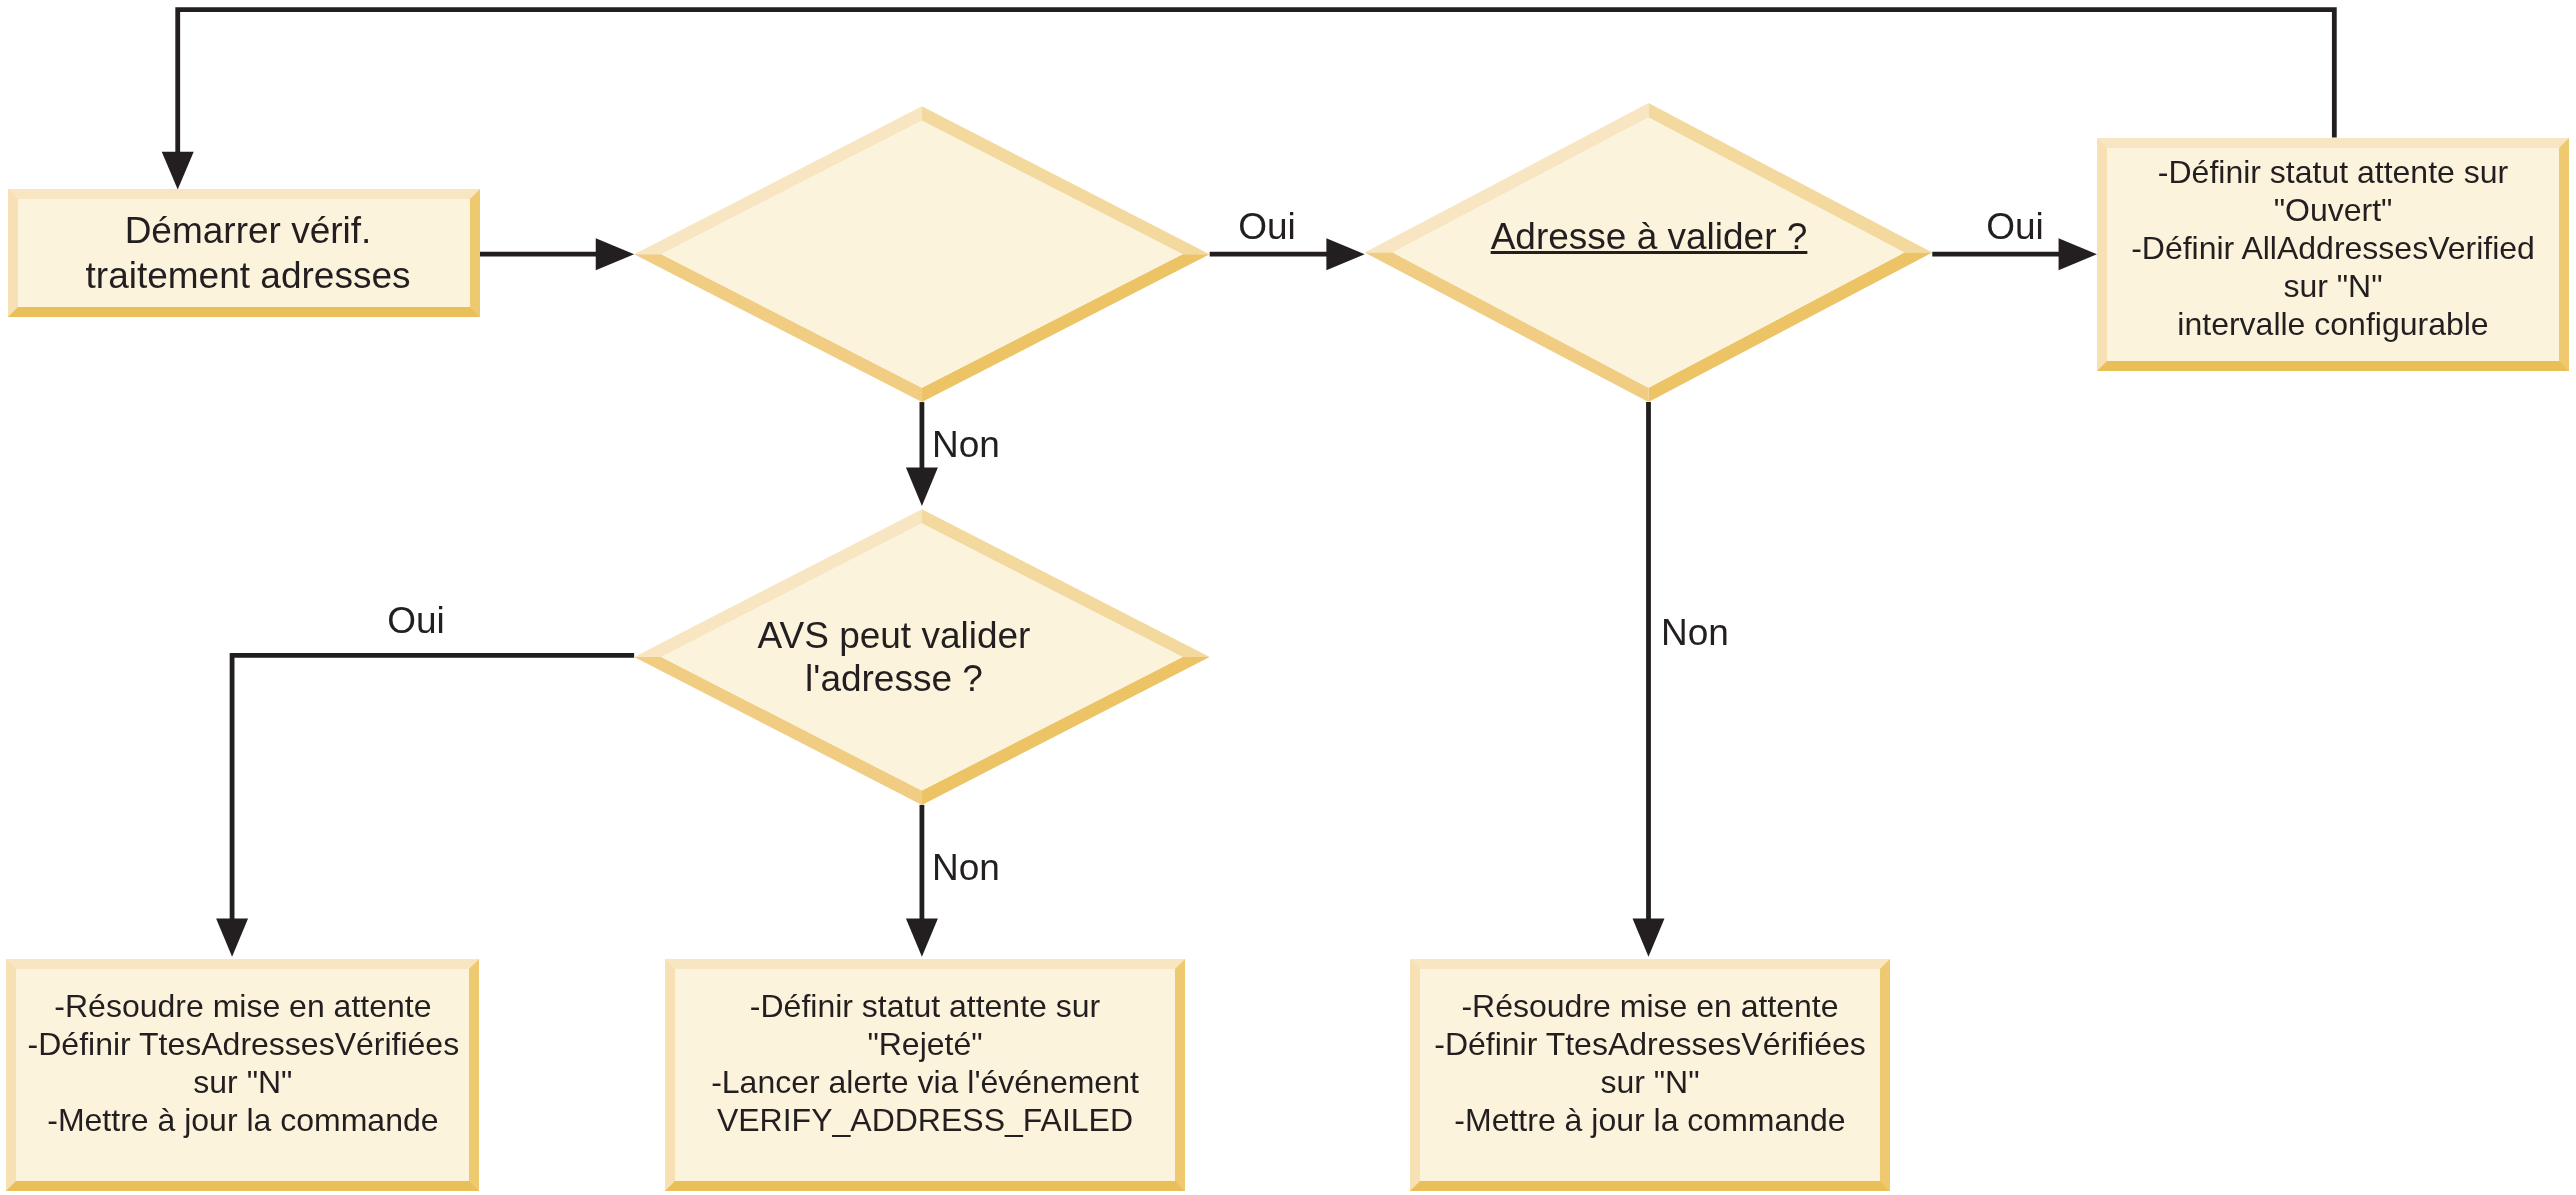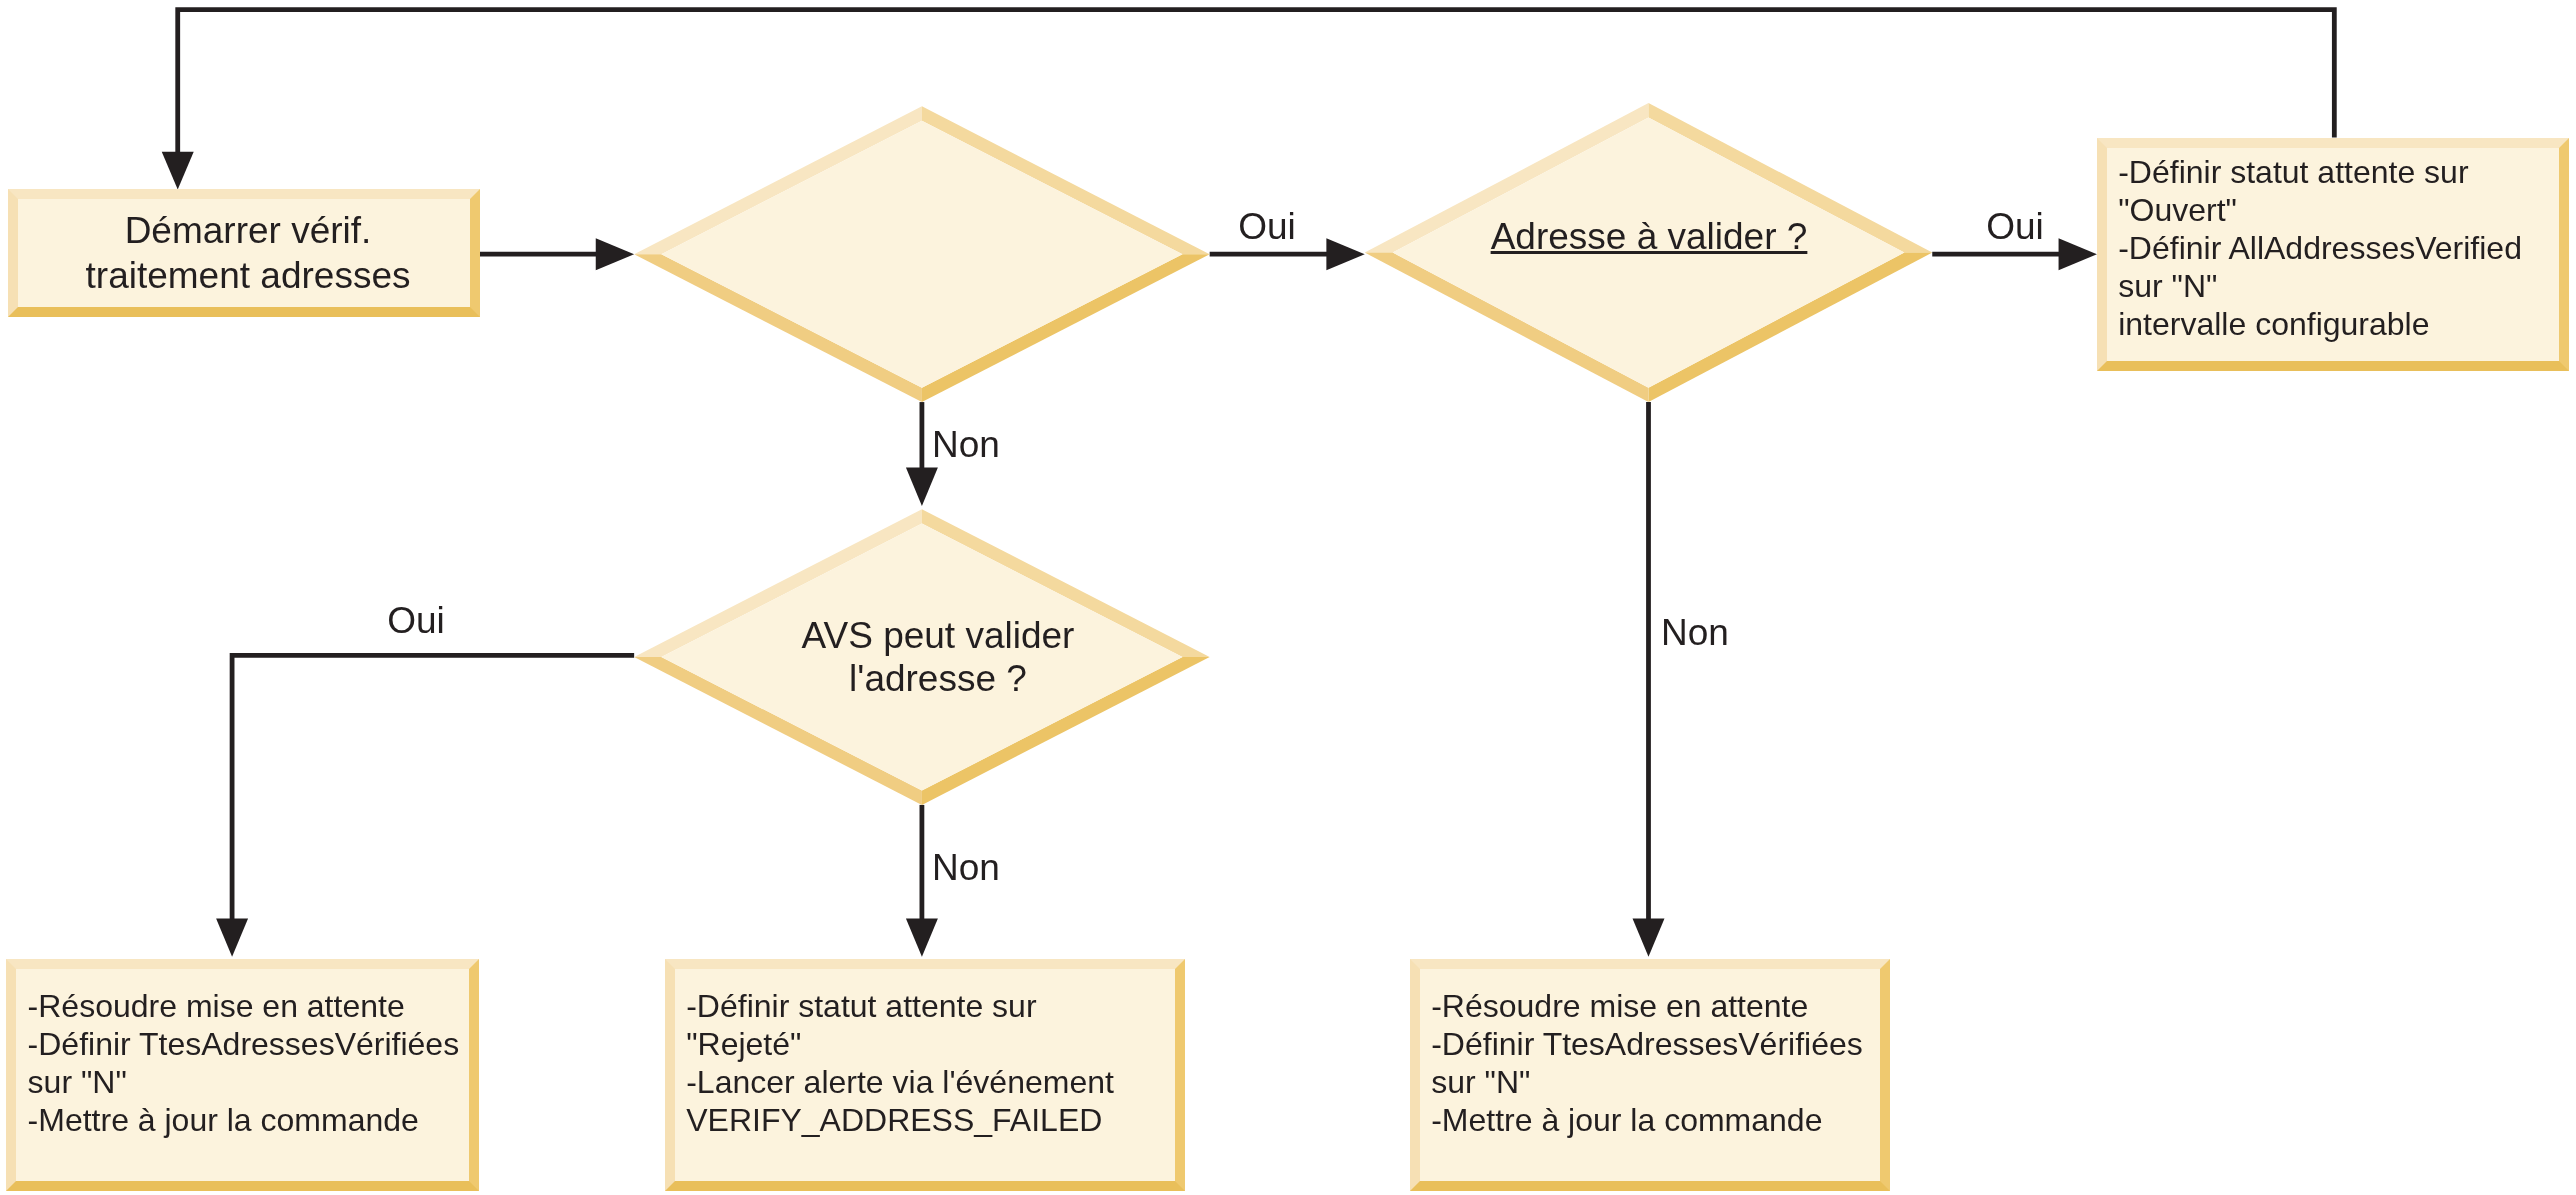--- a/index.html
+++ b/index.html
@@ -12,21 +12,21 @@
   .head{fill:#231F20;stroke:none;}
   .bevel-tl{fill:#F8E6C2;}
   .bevel-tr{fill:#F4D99E;}
   .bevel-br{fill:#ECC466;}
   .bevel-bl{fill:#F0CD82;}
   .node-fill{fill:#FCF3DD;}
   .box{
     position:absolute;background:#FCF3DD;box-sizing:border-box;
     border-style:solid;border-width:10.4px;
     border-top-color:#F8E6C2;border-left-color:#F6E0B4;
-    border-right-color:#EFC96F;border-bottom-color:#E9BF5A;
+    border-right-color:#EFC96F;border-bottom-color:#E9BF5A;text-align:center;
   }
   .box .line{font-size:32px;line-height:38px;white-space:nowrap;}
   .box.pad{padding:17.6px 11.2px;}
   .startbox{display:flex;flex-direction:column;align-items:center;justify-content:center;padding-left:8px;}
   .startbox .line{font-size:37px;line-height:45px;}
   .dlabel{
     position:absolute;display:flex;flex-direction:column;align-items:center;justify-content:center;
     text-align:center;font-size:37px;line-height:43px;
   }
   .elabel{position:absolute;font-size:37px;line-height:42px;}
@@ -103,21 +103,21 @@
       <polygon class="node-fill" points="1153,655 1479,822 1153,989 827,822"></polygon>
     </g>
   </svg>
 
   <div class="box startbox" style="left:8px;top:189px;width:472px;height:128px;">
     <div class="line">Démarrer vérif.</div>
     <div class="line">traitement adresses</div>
   </div>
 
   <div class="dlabel" style="left:1365px;top:87px;width:568px;height:299px;text-decoration:underline;">Adresse à valider ?</div>
-  <div class="dlabel" style="left:650px;top:509px;width:576px;height:296px;">
+  <div class="dlabel" style="left:606px;top:509px;width:576px;height:296px;">
     <div>AVS peut valider</div>
     <div>l'adresse ?</div>
   </div>
 
   <div class="elabel ctr" style="left:1215px;top:206px;width:104px;">Oui</div>
   <div class="elabel ctr" style="left:1963px;top:206px;width:104px;">Oui</div>
   <div class="elabel ctr" style="left:360px;top:600px;width:112px;">Oui</div>
   <div class="elabel" style="left:932px;top:424px;width:160px;">Non</div>
   <div class="elabel" style="left:932px;top:847px;width:160px;">Non</div>
   <div class="elabel" style="left:1661px;top:612px;width:160px;">Non</div>

